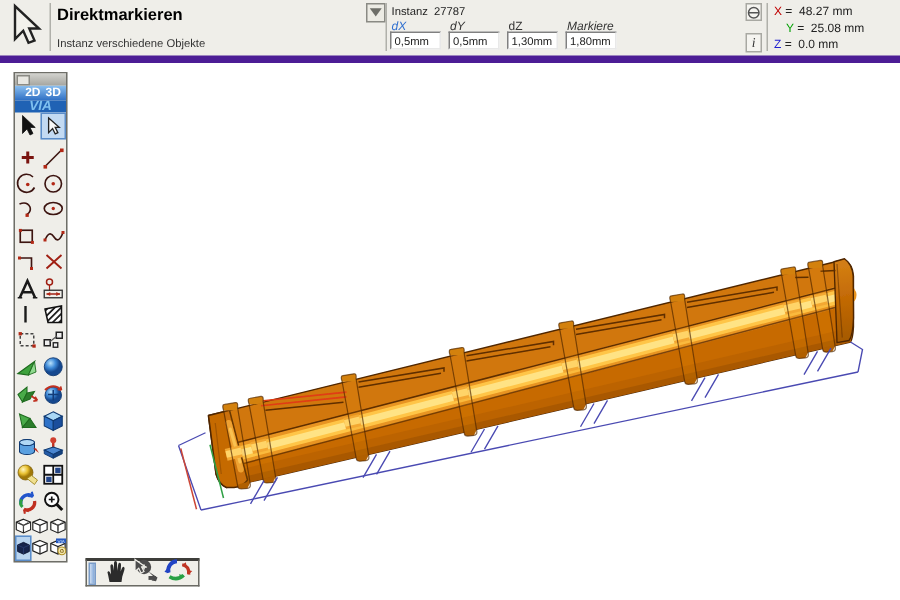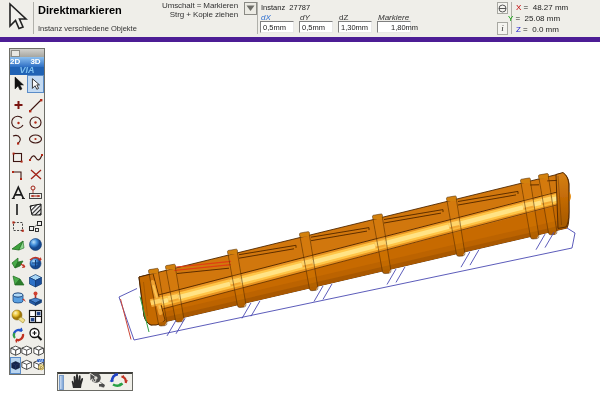--- a/index.html
+++ b/index.html
@@ -113,55 +113,54 @@
     </g>
   </svg>
 
 <div style="position:absolute;left:0;top:0;width:600px;height:37px;background:#efeee9;border-bottom:5px solid #4c1d95;font-family:'Liberation Sans',sans-serif">
   <div style="position:absolute;left:4px;top:2px"><svg width="26" height="30" viewBox="0 0 26 30">
         <path d="M6,2 L6,24 L11.5,18.5 L15,26.5 L19,25 L15.5,17 L22,17 Z" fill="#f2f1ec" stroke="#222" stroke-width="1.6" stroke-linejoin="miter"></path>
       </svg></div>
   <div style="position:absolute;left:33px;top:2px;width:1px;height:32px;background:#b0b0aa"></div>
   <div style="position:absolute;left:38px;top:4px;font-size:11px;font-weight:bold;color:#000">Direktmarkieren</div>
   <div style="position:absolute;left:38px;top:24px;font-size:7.5px;color:#333">Instanz verschiedene Objekte</div>
-  <div style="position:absolute;left:118px;top:2px;width:120px;text-align:right;font-size:8px;color:#333;line-height:8.5px;letter-spacing:-0.1px">Umschalt = Markieren<br>Strg + Kopie ziehen</div>
   <div style="position:absolute;left:244px;top:2px;width:13px;height:13px;border:1px solid #8a8a84;background:#ecebe4;box-sizing:border-box;display:flex;align-items:center;justify-content:center">
       <svg width="9" height="7" viewBox="0 0 9 7">
         <path d="M0.5,0.5 L8.5,0.5 L4.5,6 Z" fill="#6e6e68"></path>
       </svg>
     </div>
   <div style="position:absolute;left:257px;top:2px;width:1px;height:32px;background:#b0b0aa"></div>
   <div style="position:absolute;left:261px;top:3px;font-size:7.5px;color:#222">Instanz&nbsp;&nbsp;27787</div>
   <div style="position:absolute;left:261px;top:13px;font-size:8px;font-style:italic;color:#2f6fd0">dX</div>
     <div style="position:absolute;left:300px;top:13px;font-size:8px;font-style:italic;color:#333">dY</div>
     <div style="position:absolute;left:339px;top:13px;font-size:8px;color:#333">dZ</div>
     <div style="position:absolute;left:378px;top:13px;font-size:8px;font-style:italic;color:#333">Markiere</div>
   <div style="position:absolute;left:260px;top:21px;width:34px;height:12px;background:#fff;border-top:1px solid #808080;border-left:1px solid #808080;border-bottom:1px solid #e8e8e8;border-right:1px solid #e8e8e8;font-size:7.5px;line-height:11px;padding-left:2px;box-sizing:border-box;color:#222">0,5mm</div>
     <div style="position:absolute;left:299px;top:21px;width:34px;height:12px;background:#fff;border-top:1px solid #808080;border-left:1px solid #808080;border-bottom:1px solid #e8e8e8;border-right:1px solid #e8e8e8;font-size:7.5px;line-height:11px;padding-left:2px;box-sizing:border-box;color:#222">0,5mm</div>
     <div style="position:absolute;left:338px;top:21px;width:34px;height:12px;background:#fff;border-top:1px solid #808080;border-left:1px solid #808080;border-bottom:1px solid #e8e8e8;border-right:1px solid #e8e8e8;font-size:7.5px;line-height:11px;padding-left:2px;box-sizing:border-box;color:#222">1,30mm</div>
-    <div style="position:absolute;left:377px;top:21px;width:34px;height:12px;background:#fff;border-top:1px solid #808080;border-left:1px solid #808080;border-bottom:1px solid #e8e8e8;border-right:1px solid #e8e8e8;font-size:7.5px;line-height:11px;padding-left:13px;box-sizing:border-box;color:#222">1,80mm</div>
+    <div style="position:absolute;left:377px;top:21px;width:34px;height:12px;background:#fff;border-top:1px solid #808080;border-left:1px solid #808080;border-bottom:1px solid #e8e8e8;border-right:1px solid #e8e8e8;font-size:7.5px;line-height:11px;padding-left:2px;box-sizing:border-box;color:#222">1,80mm</div>
   <div style="position:absolute;left:497px;top:2px;width:11px;height:12px;border:1px solid #a8a8a2;background:#f5f4f0;box-sizing:border-box;display:flex;align-items:center;justify-content:center">
       <svg width="9" height="9" viewBox="0 0 9 9">
         <circle cx="4.5" cy="4.5" r="3.5" stroke="#555" fill="none" stroke-width="1"></circle>
         <path d="M1,4.5 h7" stroke="#555" stroke-width="1"></path>
       </svg>
     </div>
   <div style="position:absolute;left:497px;top:22px;width:11px;height:13px;border:1px solid #a8a8a2;background:#f5f4f0;box-sizing:border-box;text-align:center;font-size:9px;font-style:italic;font-family:'Liberation Serif',serif;color:#333;line-height:11px">i</div>
   <div style="position:absolute;left:511px;top:2px;width:1px;height:32px;background:#b0b0aa"></div>
   <div style="position:absolute;left:516px;top:3px;font-size:8px;color:#222"><span style="color:#c00000">X</span> =&nbsp; 48.27 mm</div>
-  <div style="position:absolute;left:508px;top:14px;font-size:8px;color:#222"><span style="color:#00a000">Y</span> =&nbsp; 25.08 mm</div>
+  <div style="position:absolute;left:524px;top:14px;font-size:8px;color:#222"><span style="color:#00a000">Y</span> =&nbsp; 25.08 mm</div>
   <div style="position:absolute;left:516px;top:25px;font-size:8px;color:#222"><span style="color:#2020d0">Z</span> =&nbsp; 0.0 mm</div>
 </div>
 
 <div style="position:absolute;left:9px;top:48px;width:36px;border:1px solid #6e6e68;background:#efeee9;box-sizing:border-box">
   <div style="height:8px;background:linear-gradient(#d2d2ce,#a6a6a0);position:relative">
       <div style="position:absolute;left:1px;top:1px;width:7px;height:5px;background:#e8e7e2;border:1px solid #8a8a84"></div>
     </div>
   <div style="height:10px;background:linear-gradient(#8cc0f0,#2e6fc4);display:flex;color:#fff;font-weight:bold;font-size:8px;font-family:'Liberation Sans',sans-serif">
-    <div style="width:50%;text-align:left;line-height:10px">2D</div>
+    <div style="width:50%;text-align:right;line-height:10px">2D</div>
       <div style="width:50%;text-align:center;line-height:10px">3D</div>
   </div>
   <div style="height:8px;background:#2062b4;color:#7ec0f0;font-weight:bold;font-style:italic;font-size:9px;text-align:center;line-height:7px;font-family:'Liberation Sans',sans-serif;overflow:hidden">VIA</div>
   <div style="display:flex;height:18px">
       <div style="width:17px;height:18px;display:flex;align-items:center;justify-content:center;box-sizing:border-box;overflow:hidden;">
         <svg width="17" height="18" viewBox="0 0 17 18">
           <path d="M5,2 L5,14 L8,11 L10,15 L12,14 L10,10 L13.5,10 Z" fill="#111" stroke="#111" stroke-width="0.5"></path>
         </svg>
       </div>
       <div style="width:17px;height:18px;display:flex;align-items:center;justify-content:center;box-sizing:border-box;overflow:hidden;background:#c3daf2;border:1px solid #5a8cc8;">

